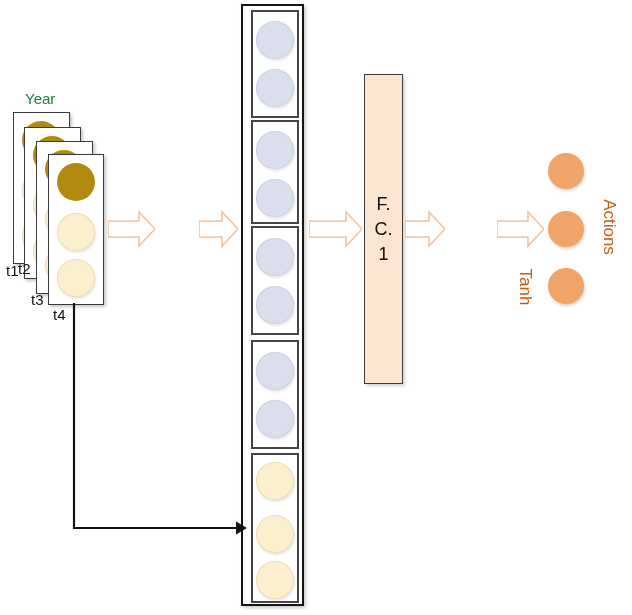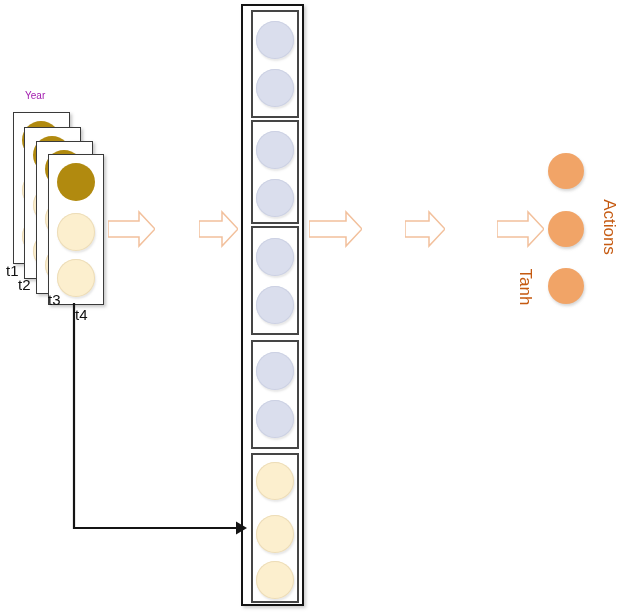--- a/index.html
+++ b/index.html
@@ -6,21 +6,21 @@
   .scene{position:relative;width:632px;height:615px;background:#ffffff;
          font-family:"Liberation Sans",sans-serif;overflow:hidden;}
   .abs{position:absolute;}
   .frame{position:absolute;background:#fff;border:1.5px solid #3a3a3a;
          box-shadow:2px 2px 3px rgba(130,130,130,.45);}
   .circle{position:absolute;border-radius:50%;width:38px;height:38px;}
   .gold{background:#B18A0F;}
   .cream{background:#FCEFCE;box-shadow:inset 0 0 0 1px #ecdcb8, 1px 2px 2px rgba(160,160,160,.25);}
   .lav{background:#DADEED;box-shadow:inset 0 0 0 1px #ccd1e3, 1px 2px 2px rgba(160,160,160,.25);}
   .tlabel{position:absolute;font-size:15px;color:#111;}
-  .year-label{position:absolute;font-size:10px;color:#a21caf;}
+  .year-label{position:absolute;font-size:15px;color:#15803d;}
   .fcrect{position:absolute;background:#FBE4D0;border:1.5px solid #3c3c3c;
           display:flex;align-items:center;justify-content:center;
           box-shadow:2px 2px 3px rgba(130,130,130,.35);}
   .fcrect span{display:block;width:24px;text-align:center;font-size:18px;
                line-height:25px;color:#111;}
   .column-outer{position:absolute;background:#fff;border:2px solid #141414;
                 box-shadow:2px 2px 3px rgba(130,130,130,.4);}
   .group-box{position:absolute;background:#fff;border:2px solid #454545;}
   .out-circle{position:absolute;width:36px;height:36px;border-radius:50%;
               background:#F1A467;box-shadow:1px 2px 3px rgba(150,150,150,.4);}
@@ -50,23 +50,23 @@
     <div class="circle cream" style="left:8px;top:58px;"></div>
     <div class="circle cream" style="left:8px;top:104px;"></div>
   </div>
   <div class="frame" style="left:48px;top:154px;width:54px;height:149px;">
     <div class="circle gold" style="left:8px;top:8px;"></div>
     <div class="circle cream" style="left:8px;top:58px;"></div>
     <div class="circle cream" style="left:8px;top:104px;"></div>
   </div>
 
   <div class="tlabel" style="left:6px;top:262px;">t1</div>
-  <div class="tlabel" style="left:18px;top:276px;">t2</div>
-  <div class="tlabel" style="left:48px;top:291px;">t3</div>
-  <div class="tlabel" style="left:53px;top:306px;margin-left:22px;">t4</div>
+  <div class="tlabel" style="left:18px;top:260px;">t2</div>
+  <div class="tlabel" style="left:31px;top:291px;">t3</div>
+  <div class="tlabel" style="left:53px;top:306px;">t4</div>
 
   <svg class="abs" style="left:108px;top:209px;" width="47" height="40">
     <polygon points="0,12 31,12 31,3 47,20 31,37 31,28 0,28" fill="#ffffff" stroke="#F2C09C" stroke-width="1.5"></polygon>
   </svg>
 
 
   <svg class="abs" style="left:199px;top:209px;" width="39" height="40">
     <polygon points="0,12 23,12 23,3 39,20 23,37 23,28 0,28" fill="#ffffff" stroke="#F2C09C" stroke-width="1.5"></polygon>
   </svg>
 
@@ -91,20 +91,23 @@
   <div class="group-box" style="left:251px;top:453px;width:44px;height:146px;">
     <div class="circle cream" style="left:3px;top:7px;"></div>
     <div class="circle cream" style="left:3px;top:60px;"></div>
     <div class="circle cream" style="left:3px;top:106px;"></div>
   </div>
 
   <svg class="abs" style="left:309px;top:209px;" width="53" height="40">
     <polygon points="0,12 37,12 37,3 53,20 37,37 37,28 0,28" fill="#ffffff" stroke="#F2C09C" stroke-width="1.5"></polygon>
   </svg>
 
+  <div class="fcrect" style="left:364px;top:74px;width:37px;height:308px;">
+    <span>F. C. 1</span>
+  </div>
 
   <svg class="abs" style="left:405px;top:209px;" width="40" height="40">
     <polygon points="0,12 24,12 24,3 40,20 24,37 24,28 0,28" fill="#ffffff" stroke="#F2C09C" stroke-width="1.5"></polygon>
   </svg>
 
 
   <svg class="abs" style="left:497px;top:209px;" width="47" height="40">
     <polygon points="0,12 31,12 31,3 47,20 31,37 31,28 0,28" fill="#ffffff" stroke="#F2C09C" stroke-width="1.5"></polygon>
   </svg>
 

